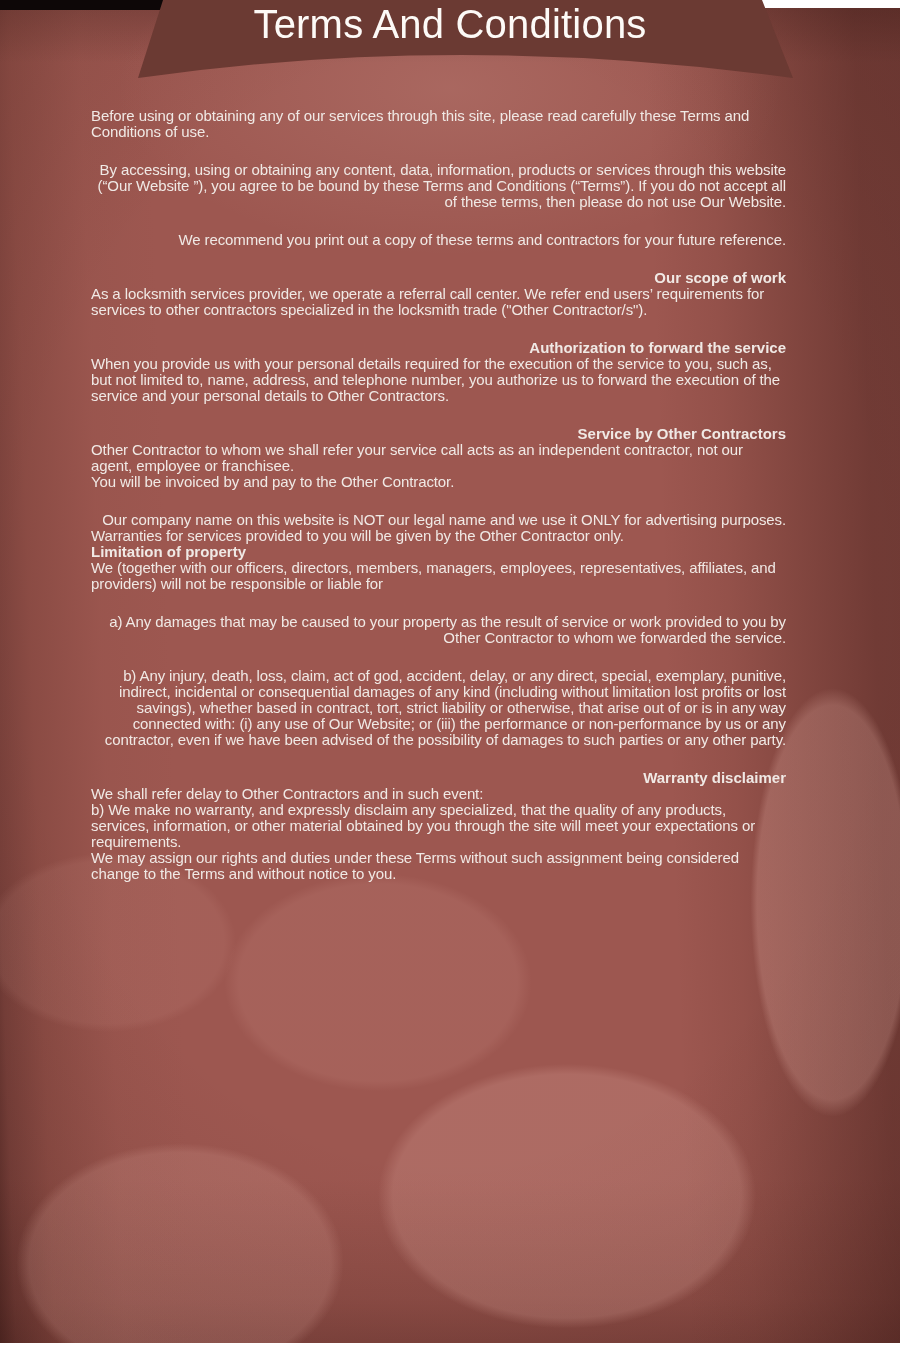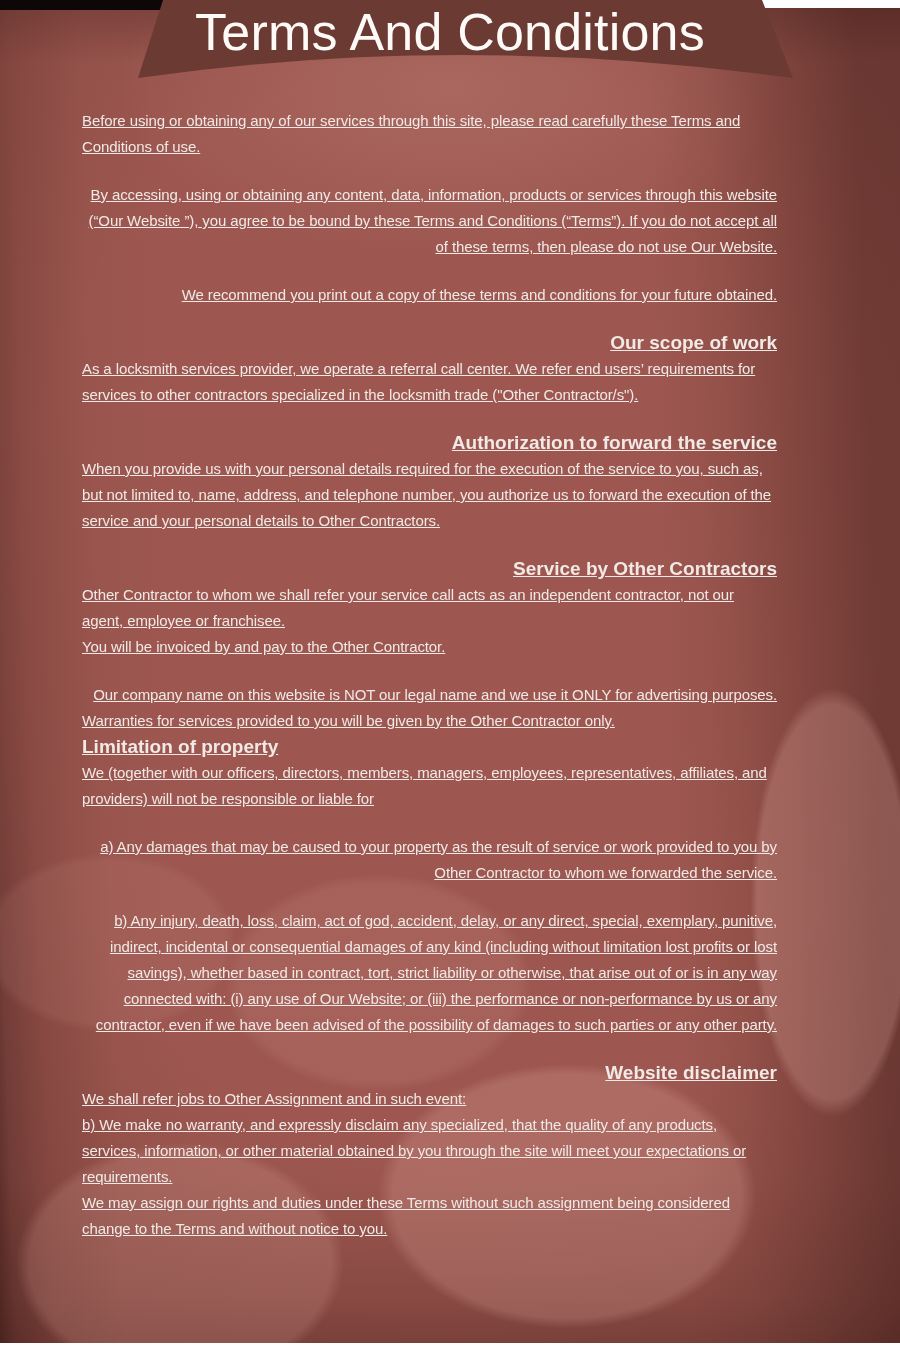--- a/index.html
+++ b/index.html
@@ -58,41 +58,40 @@
     top: 0; left: 0;
     display: block;
   }
 
   .page-title {
     position: absolute;
     top: 2px; left: 0;
     width: 900px;
     margin: 0;
     text-align: center;
-    font-size: 52px;
+    font-size: 40px;
     font-weight: 400;
     letter-spacing: 0.2px;
     color: var(--c-title, #fdfaf7);
     z-index: 3;
   }
 
   .content {
     position: absolute;
-    top: 108px; left: 82px;
+    top: 108px; left: 91px;
     width: 695px;
     color: var(--c-text, #f0e9e5);
     font-size: 15px;
-    line-height: 26px;
+    line-height: 16px;
     letter-spacing: -0.1px;
     z-index: 2;
-    text-decoration: underline;
   }
   .content .heading {
     font-weight: 700;
-    font-size: 19px;
+    font-size: 15px;
     letter-spacing: 0;
   }
   .content .gap { margin-top: 22px; text-align: right; }
 </style>
 </head>
 <body>
 
 <div class="stage">
 
   <div class="texture"></div>
@@ -101,33 +100,33 @@
 
   <svg class="ribbon" width="900" height="80" viewBox="0 0 900 80" aria-hidden="true">
     <path d="M163,0 L762,0 L793,78 Q458,32 138,78 Z" class="ribbon-shape" fill="#6b3a33"></path>
   </svg>
 
   <h1 class="page-title">Terms And Conditions</h1>
 
   <main class="content">
       <div class="paragraph">Before using or obtaining any of our services through this site, please read carefully these Terms and Conditions of use.</div>
       <div class="paragraph gap">By accessing, using or obtaining any content, data, information, products or services through this website (“Our Website ”), you agree to be bound by these Terms and Conditions (“Terms”). If you do not accept all of these terms, then please do not use Our Website.</div>
-      <div class="paragraph gap">We recommend you print out a copy of these terms and conditions for your future obtained.</div>
+      <div class="paragraph gap">We recommend you print out a copy of these terms and contractors for your future reference.</div>
       <div class="heading gap">Our scope of work</div>
       <div class="paragraph">As a locksmith services provider, we operate a referral call center. We refer end users’ requirements for services to other contractors specialized in the locksmith trade ("Other Contractor/s").</div>
       <div class="heading gap">Authorization to forward the service</div>
       <div class="paragraph">When you provide us with your personal details required for the execution of the service to you, such as, but not limited to, name, address, and telephone number, you authorize us to forward the execution of the service and your personal details to Other Contractors.</div>
       <div class="heading gap">Service by Other Contractors</div>
       <div class="paragraph">Other Contractor to whom we shall refer your service call acts as an independent contractor, not our agent, employee or franchisee.</div>
       <div class="paragraph">You will be invoiced by and pay to the Other Contractor.</div>
       <div class="paragraph gap">Our company name on this website is NOT our legal name and we use it ONLY for advertising purposes.</div>
       <div class="paragraph">Warranties for services provided to you will be given by the Other Contractor only.</div>
       <div class="heading">Limitation of property</div>
       <div class="paragraph">We (together with our officers, directors, members, managers, employees, representatives, affiliates, and providers) will not be responsible or liable for</div>
       <div class="paragraph gap">a) Any damages that may be caused to your property as the result of service or work provided to you by Other Contractor to whom we forwarded the service.</div>
       <div class="paragraph gap">b) Any injury, death, loss, claim, act of god, accident, delay, or any direct, special, exemplary, punitive, indirect, incidental or consequential damages of any kind (including without limitation lost profits or lost savings), whether based in contract, tort, strict liability or otherwise, that arise out of or is in any way connected with: (i) any use of Our Website; or (iii) the performance or non-performance by us or any contractor, even if we have been advised of the possibility of damages to such parties or any other party.</div>
-      <div class="heading gap">Website disclaimer</div>
-      <div class="paragraph">We shall refer jobs to Other Assignment and in such event:</div>
+      <div class="heading gap">Warranty disclaimer</div>
+      <div class="paragraph">We shall refer delay to Other Contractors and in such event:</div>
       <div class="paragraph">b) We make no warranty, and expressly disclaim any specialized, that the quality of any products, services, information, or other material obtained by you through the site will meet your expectations or requirements.</div>
       <div class="paragraph">We may assign our rights and duties under these Terms without such assignment being considered change to the Terms and without notice to you.</div>
     </main>
 
 </div>
 
 </body></html>

